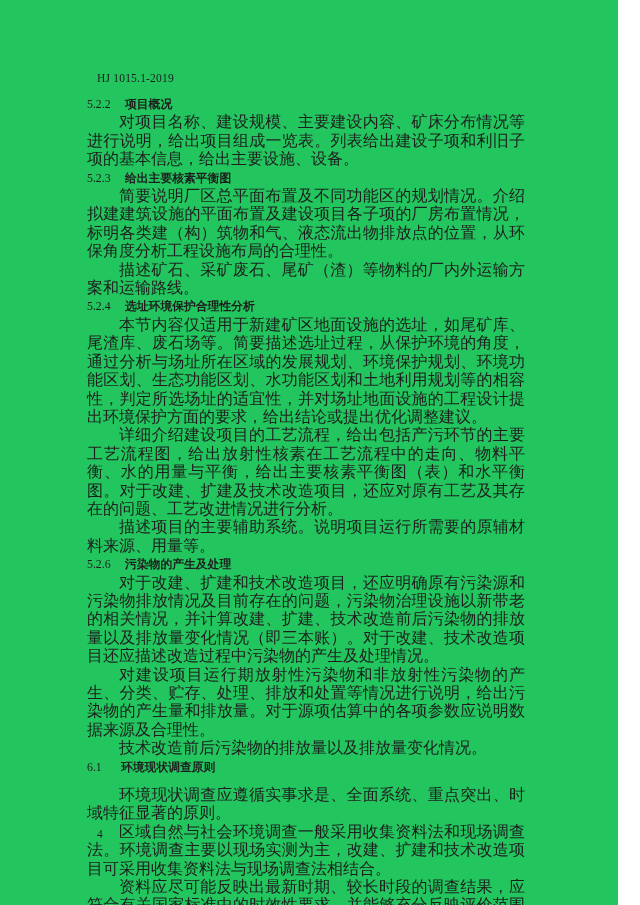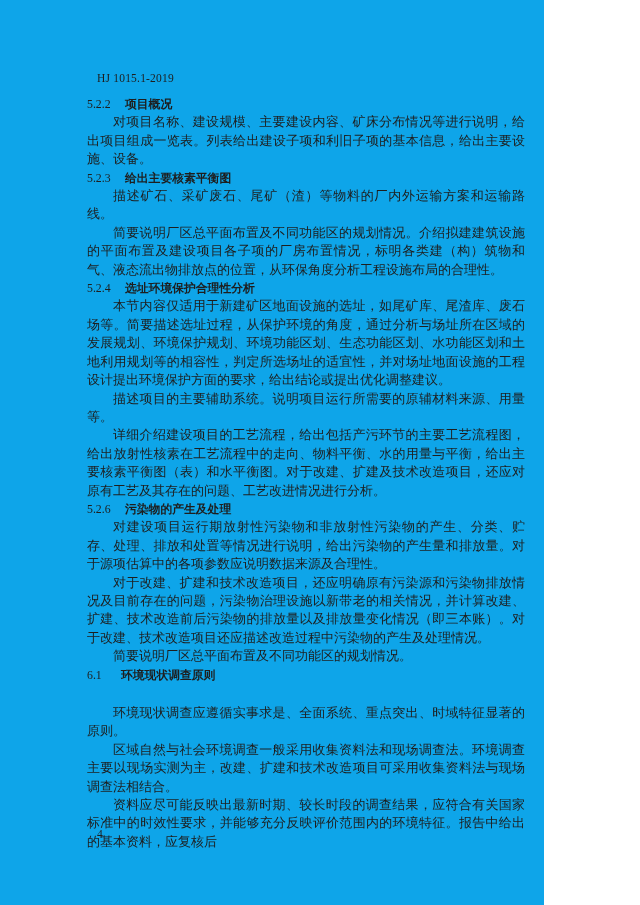--- a/index.html
+++ b/index.html
@@ -5,39 +5,39 @@
   * { box-sizing: border-box; }
   html, body { margin: 0; padding: 0; }
   body {
     width: 640px; height: 905px;
     background: #ffffff;
     font-family: "Liberation Serif", "DejaVu Serif", serif;
     color: #1e1e1e;
   }
   .page {
     position: relative;
-    width: 544px; height: 905px;
+    width: 618px; height: 905px;
     overflow: hidden;
-    background: #0ea5e9;
+    background: #22c55e;
   }
   .doc-header {
     position: absolute;
     left: 97px; top: 71px;
     font-size: 11.5px;
     line-height: 14px;
     letter-spacing: 0.2px;
   }
   .content {
     position: absolute;
     left: 87px; top: 95px;
     width: 438px;
   }
   .para {
     margin: 0;
-    font-size: 13px;
+    font-size: 16px;
     line-height: 18.4px;
     text-align: justify;
     text-indent: 2em;
   }
   .heading {
     margin: 0;
     font-size: 11.8px;
     line-height: 18.4px;
     font-weight: bold;
     font-family: "Liberation Sans", "DejaVu Sans", sans-serif;
@@ -49,48 +49,48 @@
     display: inline-block;
   }
   .h3 .h-num { min-width: 38px; }
   .h2 .h-num { min-width: 34px; }
   .h1 .h-num { min-width: 26px; font-size: 12.5px; }
   .h1 {
     font-size: 13.2px;
     line-height: 20px;
     margin: 21px 0 24px 0;
   }
-  .h2 { margin-bottom: 20px; }
+  .h2 { margin-bottom: 10px; }
   .footer-pagenum {
     position: absolute;
     left: 97px; top: 827px;
     font-size: 11.5px;
     line-height: 14px;
   }
 </style>
 </head>
 <body>
 
 <div class="page">
   <div class="doc-header">HJ 1015.1-2019</div>
 
   <div class="content">
       <div class="heading h3"><span class="h-num">5.2.2</span><span class="h-title">项目概况</span></div>
       <p class="para">对项目名称、建设规模、主要建设内容、矿床分布情况等进行说明，给出项目组成一览表。列表给出建设子项和利旧子项的基本信息，给出主要设施、设备。</p>
       <div class="heading h3"><span class="h-num">5.2.3</span><span class="h-title">给出主要核素平衡图</span></div>
+      <p class="para">简要说明厂区总平面布置及不同功能区的规划情况。介绍拟建建筑设施的平面布置及建设项目各子项的厂房布置情况，标明各类建（构）筑物和气、液态流出物排放点的位置，从环保角度分析工程设施布局的合理性。</p>
       <p class="para">描述矿石、采矿废石、尾矿（渣）等物料的厂内外运输方案和运输路线。</p>
-      <p class="para">简要说明厂区总平面布置及不同功能区的规划情况。介绍拟建建筑设施的平面布置及建设项目各子项的厂房布置情况，标明各类建（构）筑物和气、液态流出物排放点的位置，从环保角度分析工程设施布局的合理性。</p>
       <div class="heading h3"><span class="h-num">5.2.4</span><span class="h-title">选址环境保护合理性分析</span></div>
       <p class="para">本节内容仅适用于新建矿区地面设施的选址，如尾矿库、尾渣库、废石场等。简要描述选址过程，从保护环境的角度，通过分析与场址所在区域的发展规划、环境保护规划、环境功能区划、生态功能区划、水功能区划和土地利用规划等的相容性，判定所选场址的适宜性，并对场址地面设施的工程设计提出环境保护方面的要求，给出结论或提出优化调整建议。</p>
+      <p class="para">详细介绍建设项目的工艺流程，给出包括产污环节的主要工艺流程图，给出放射性核素在工艺流程中的走向、物料平衡、水的用量与平衡，给出主要核素平衡图（表）和水平衡图。对于改建、扩建及技术改造项目，还应对原有工艺及其存在的问题、工艺改进情况进行分析。</p>
       <p class="para">描述项目的主要辅助系统。说明项目运行所需要的原辅材料来源、用量等。</p>
-      <p class="para">详细介绍建设项目的工艺流程，给出包括产污环节的主要工艺流程图，给出放射性核素在工艺流程中的走向、物料平衡、水的用量与平衡，给出主要核素平衡图（表）和水平衡图。对于改建、扩建及技术改造项目，还应对原有工艺及其存在的问题、工艺改进情况进行分析。</p>
       <div class="heading h3"><span class="h-num">5.2.6</span><span class="h-title">污染物的产生及处理</span></div>
+      <p class="para">对于改建、扩建和技术改造项目，还应明确原有污染源和污染物排放情况及目前存在的问题，污染物治理设施以新带老的相关情况，并计算改建、扩建、技术改造前后污染物的排放量以及排放量变化情况（即三本账）。对于改建、技术改造项目还应描述改造过程中污染物的产生及处理情况。</p>
       <p class="para">对建设项目运行期放射性污染物和非放射性污染物的产生、分类、贮存、处理、排放和处置等情况进行说明，给出污染物的产生量和排放量。对于源项估算中的各项参数应说明数据来源及合理性。</p>
-      <p class="para">对于改建、扩建和技术改造项目，还应明确原有污染源和污染物排放情况及目前存在的问题，污染物治理设施以新带老的相关情况，并计算改建、扩建、技术改造前后污染物的排放量以及排放量变化情况（即三本账）。对于改建、技术改造项目还应描述改造过程中污染物的产生及处理情况。</p>
-      <p class="para">简要说明厂区总平面布置及不同功能区的规划情况。</p>
+      <p class="para">技术改造前后污染物的排放量以及排放量变化情况。</p>
       <div class="heading h2"><span class="h-num">6.1</span><span class="h-title">环境现状调查原则</span></div>
       <p class="para">环境现状调查应遵循实事求是、全面系统、重点突出、时域特征显著的原则。</p>
       <p class="para">区域自然与社会环境调查一般采用收集资料法和现场调查法。环境调查主要以现场实测为主，改建、扩建和技术改造项目可采用收集资料法与现场调查法相结合。</p>
       <p class="para">资料应尽可能反映出最新时期、较长时段的调查结果，应符合有关国家标准中的时效性要求，并能够充分反映评价范围内的环境特征。报告中给出的基本资料，应复核后</p>
     </div>
 
   <div class="footer-pagenum">4</div>
 </div>
 
 </body></html>

